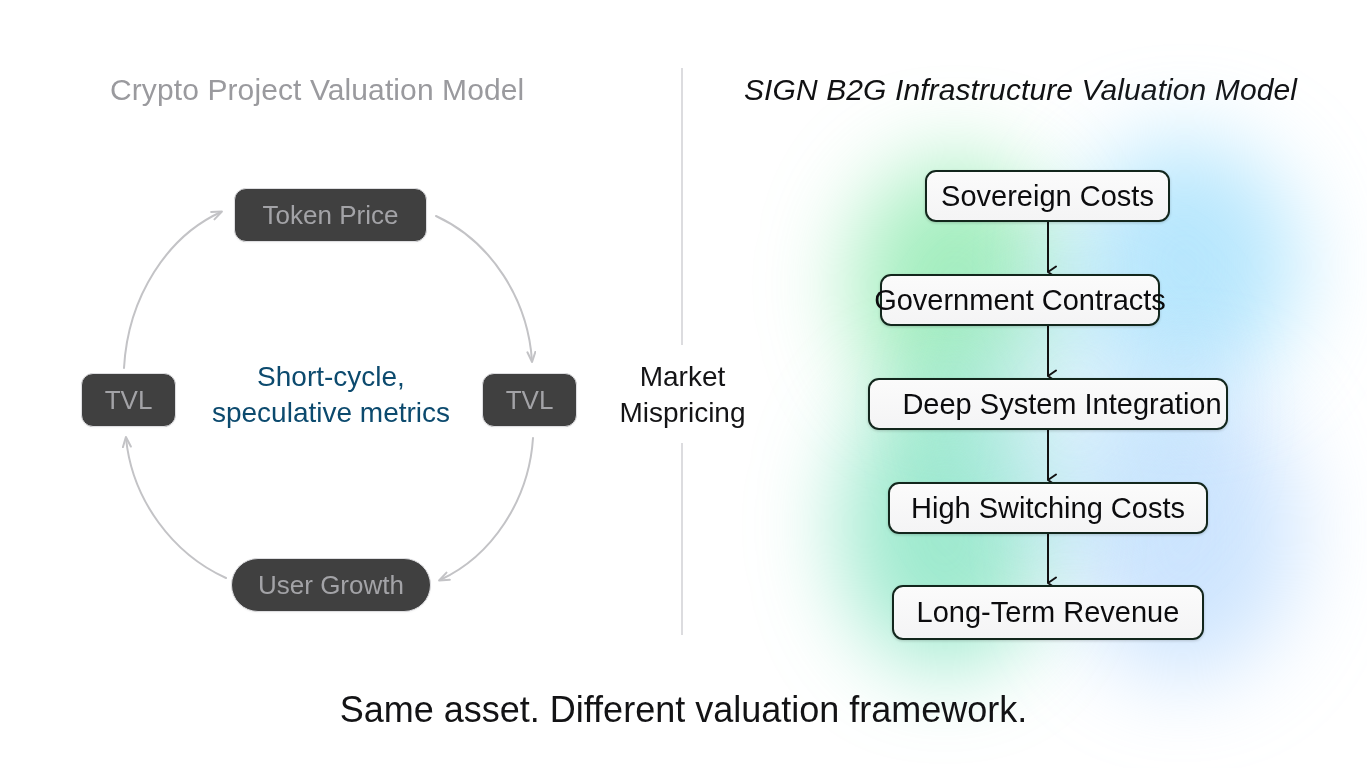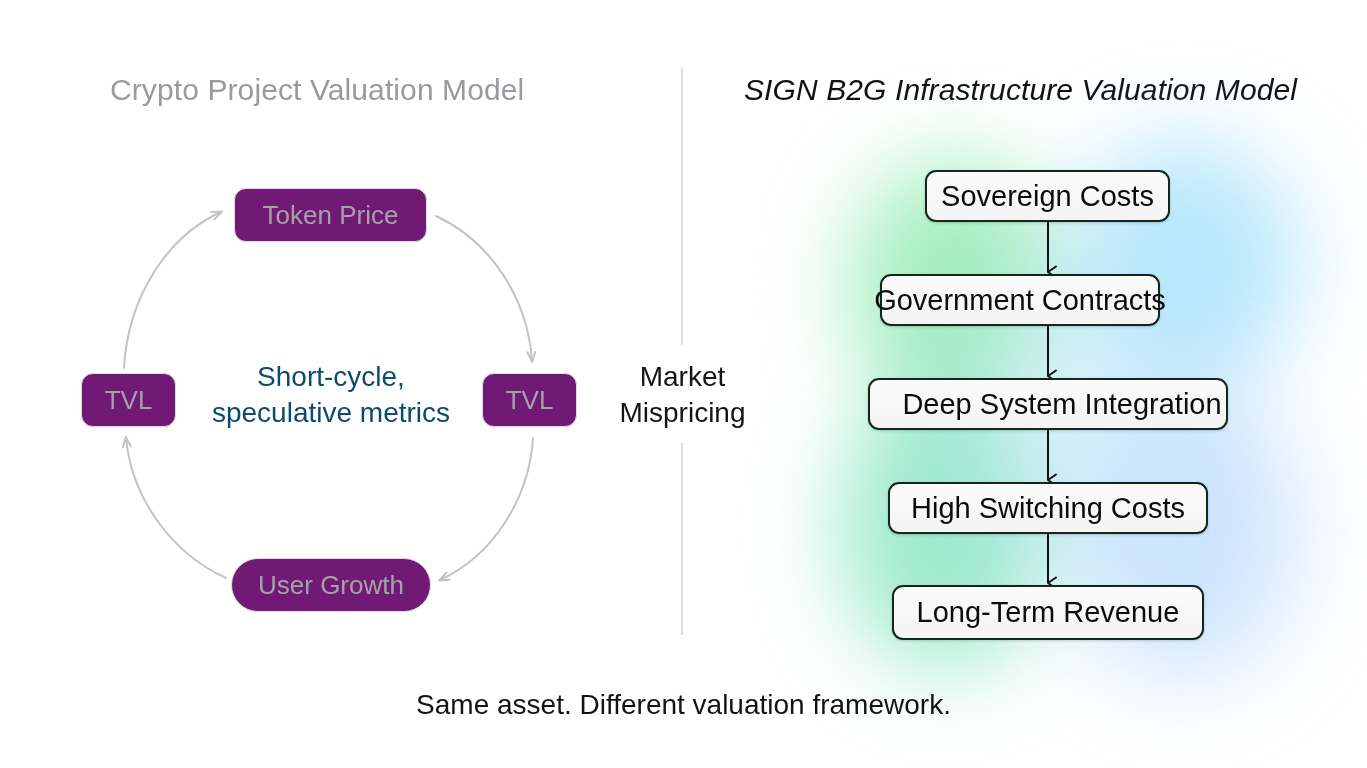--- a/index.html
+++ b/index.html
@@ -58,21 +58,21 @@
     left: 0;
     top: 0;
     width: 700px;
     height: 700px;
     pointer-events: none;
   }
 
   .cy-box {
     position: absolute;
     box-sizing: border-box;
-    background: #701a75;
+    background: #404040;
     border: 1.6px solid #dedee1;
     border-radius: 12px;
     color: #a3a3a7;
     display: flex;
     align-items: center;
     justify-content: center;
     font-size: 26px;
     white-space: nowrap;
     box-shadow: 0 1px 2px rgba(0,0,0,0.035);
   }
@@ -158,21 +158,21 @@
     pointer-events: none;
   }
 
   
   #caption {
     position: absolute;
     left: 0;
     top: 689px;
     width: 1367px;
     text-align: center;
-    font-size: 28px;
+    font-size: 36px;
     color: #131315;
   }
 </style>
 </head>
 <body>
 
 <div id="stage">
 
   <div class="title" id="left-title">Crypto Project Valuation Model</div>
 

